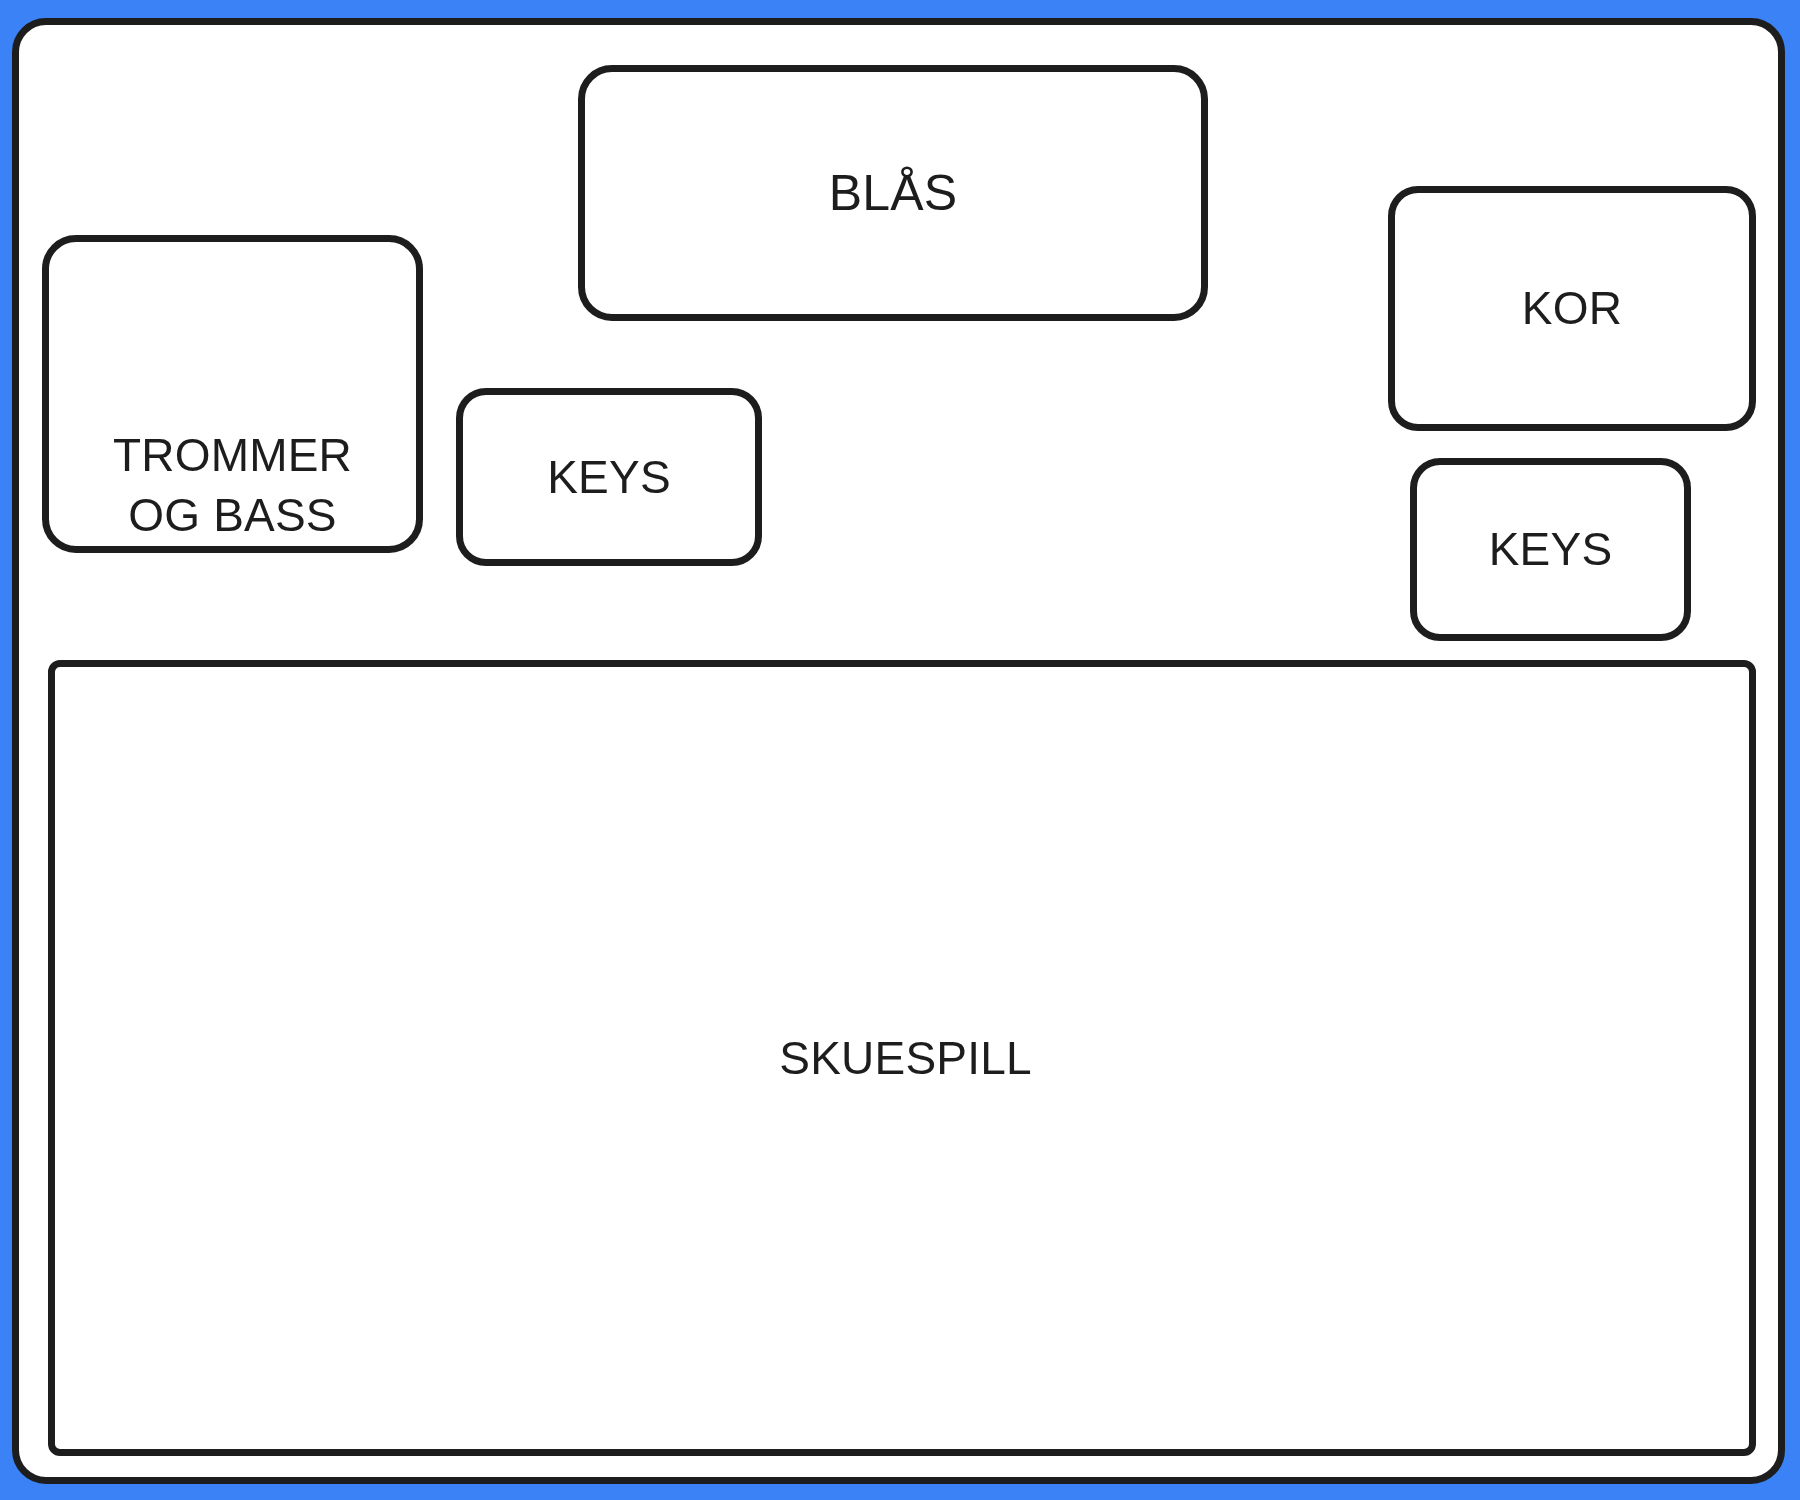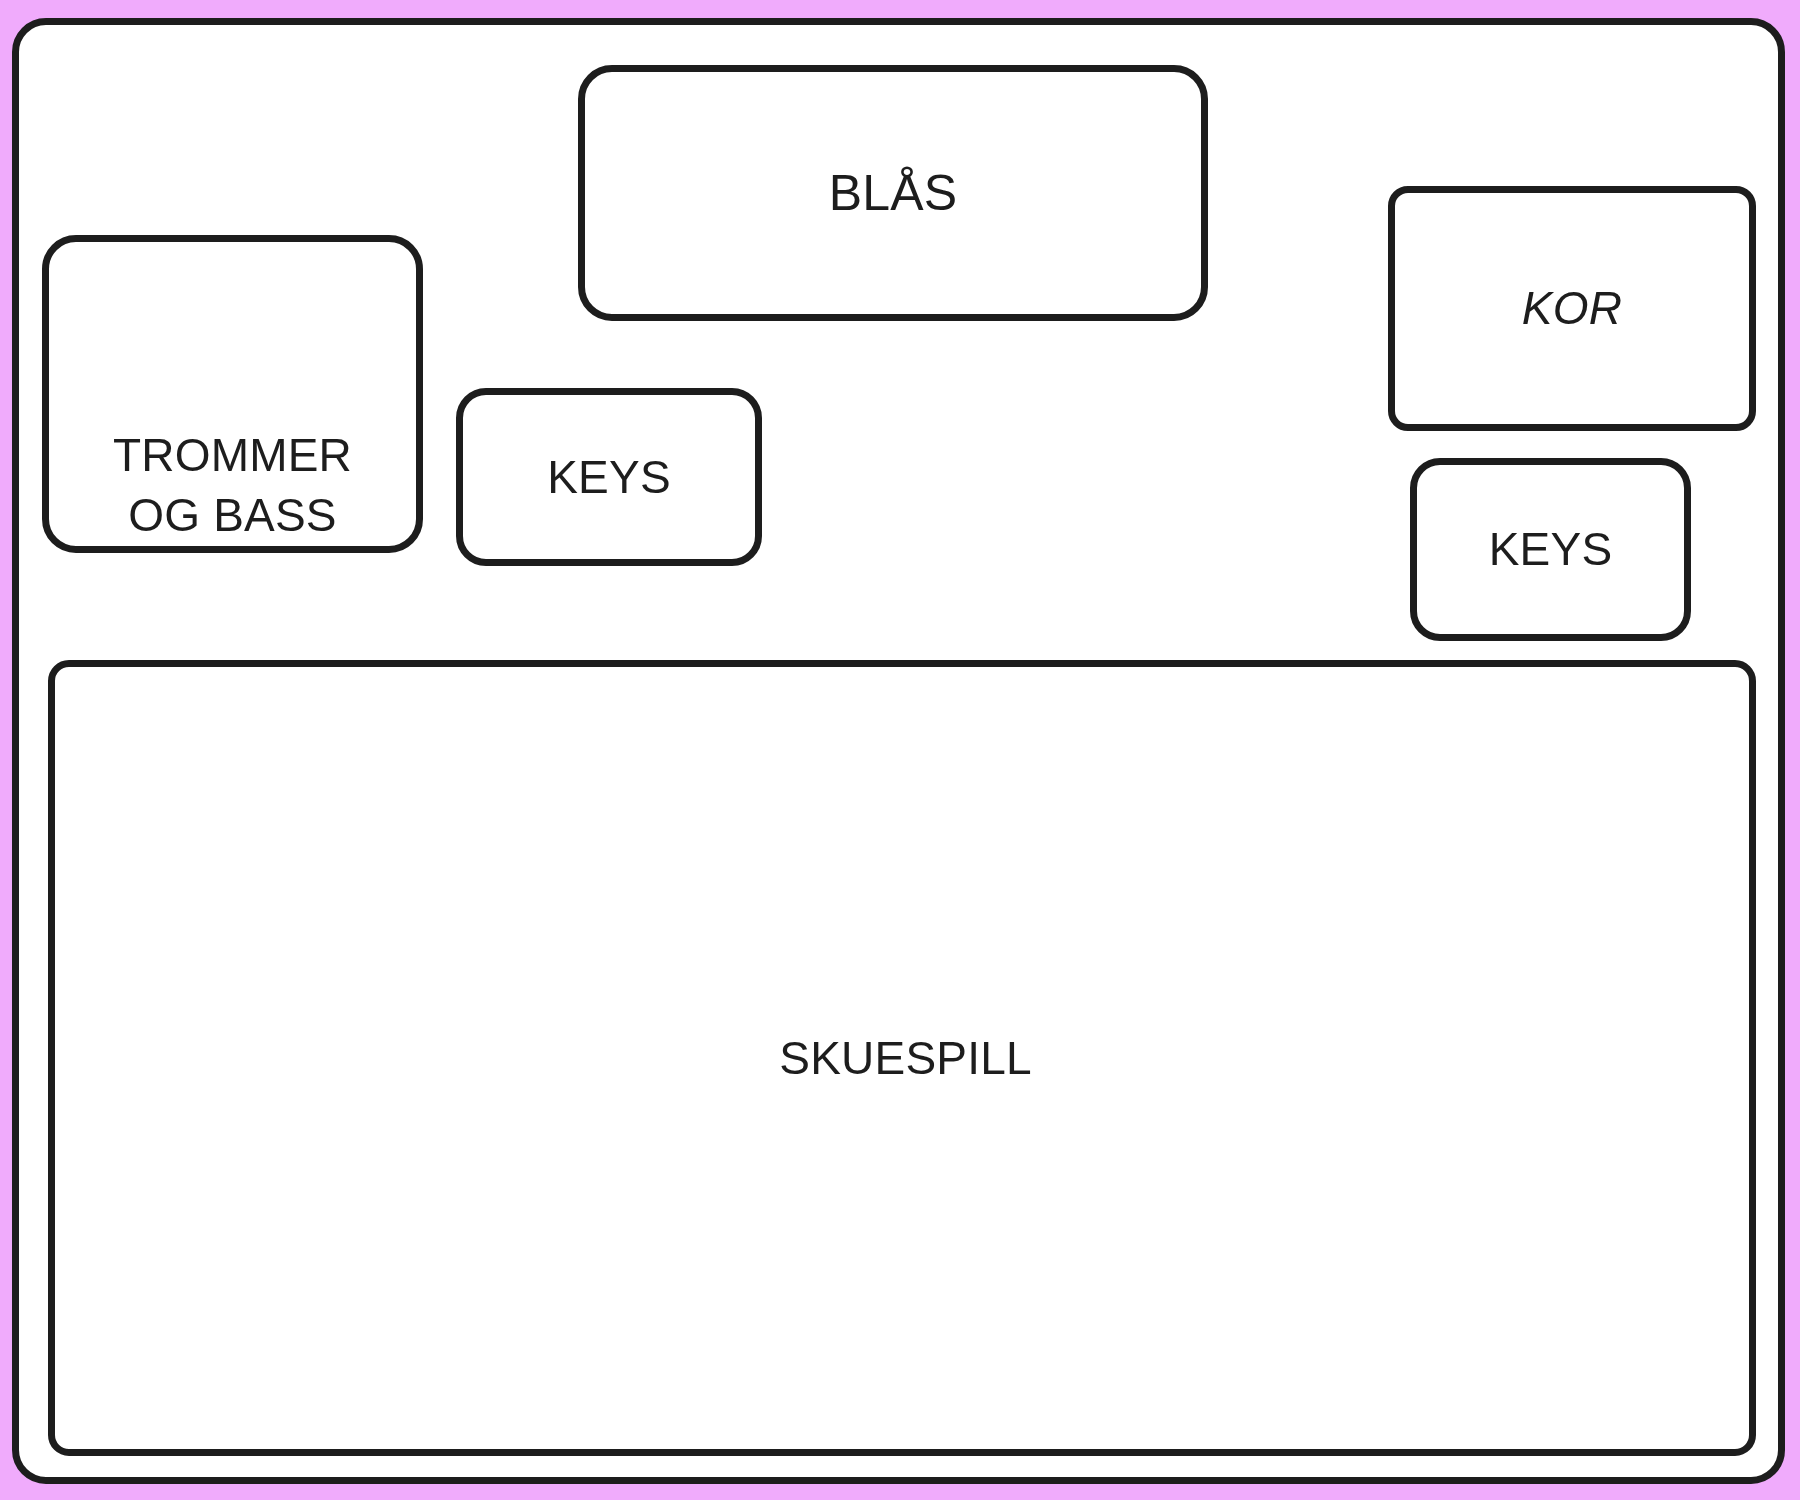--- a/index.html
+++ b/index.html
@@ -4,21 +4,21 @@
 <style>
   html, body {
     margin: 0;
     padding: 0;
     background: #ffffff;
   }
   #stage {
     position: relative;
     width: 1800px;
     height: 1500px;
-    background: #f0abfc;
+    background: #3b82f6;
     overflow: hidden;
     font-family: "Liberation Sans", sans-serif;
   }
   .node {
     position: absolute;
     box-sizing: border-box;
     background: #ffffff;
     border-style: solid;
     border-color: #1d1d1d;
     display: flex;
@@ -63,22 +63,21 @@
     align-items: flex-end;
   }
   #node-trommer-og-bass .node-label { font-size: 46px; }
   
   #node-kor {
     left: 1388px;
     top: 186px;
     width: 368px;
     height: 245px;
     border-width: 7px;
-    border-radius: 20px;
-    font-style: italic;
+    border-radius: 30px;
   }
   #node-kor .node-label { font-size: 46px; }
   
   #node-keys-left {
     left: 456px;
     top: 388px;
     width: 306px;
     height: 178px;
     border-width: 7px;
     border-radius: 30px;
@@ -104,21 +103,21 @@
     border-radius: 30px;
   }
   #node-keys-right .node-label { font-size: 46px; }
   
   #node-skuespill {
     left: 48px;
     top: 660px;
     width: 1708px;
     height: 796px;
     border-width: 7px;
-    border-radius: 21px;
+    border-radius: 12px;
     align-items: center;
     justify-content: flex-start;
   }
   #node-skuespill .node-label {
     font-size: 46px;
     position: absolute;
     left: 50%;
     top: 50%;
     transform: translate(-48.6%, -50%);
   }

